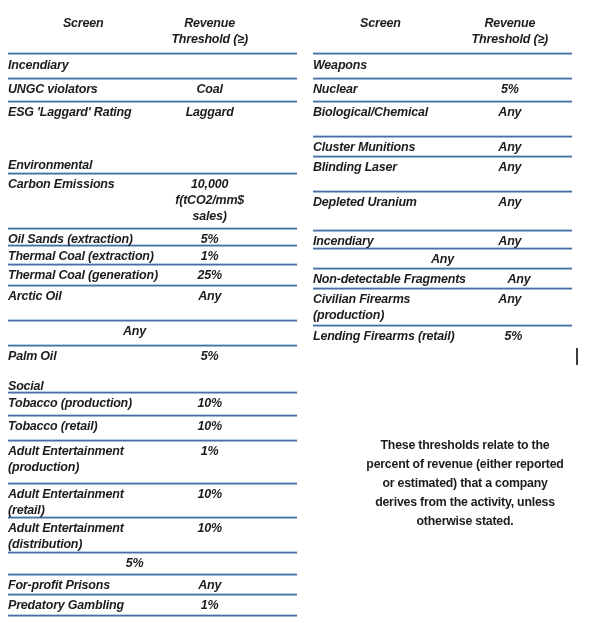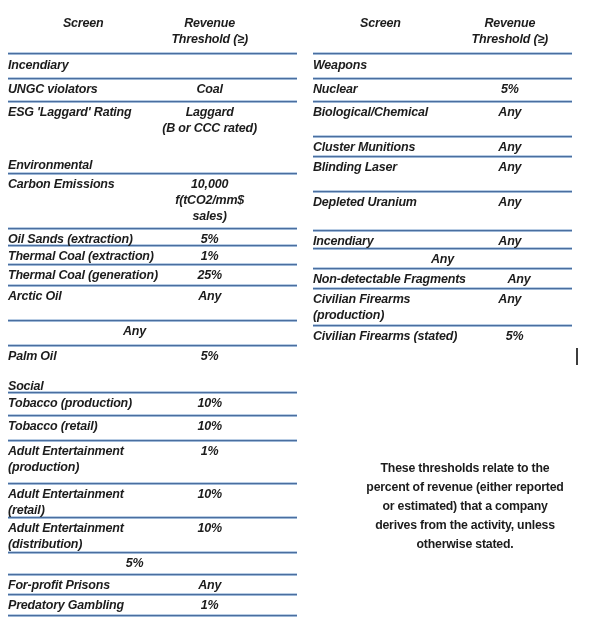--- a/index.html
+++ b/index.html
@@ -25,21 +25,21 @@
   .c1 { flex:0 0 52%; white-space:nowrap; }
   .c2 { flex:1 1 auto; text-align:center; }
   #left-table .c2 { padding-right:36px; }
 
   .header-row { padding-top:9px; }
   .header-row .c1 { text-align:center; white-space:normal; }
 
   .section-row { padding-top:2px; line-height:16px; }
 
   .note {
-    position:absolute; left:340px; top:459px; width:250px;
+    position:absolute; left:340px; top:436px; width:250px;
     text-align:center; line-height:19px; font-size:12.3px;
   }
   .note div { white-space:nowrap; }
 
   .caret { position:absolute; left:576px; top:348px; width:2px; height:17px; background:#3d3d3d; }
 </style>
 </head>
 <body>
 
 <div id="left-table" class="tbl">
@@ -59,21 +59,20 @@
   <div class="row" style="height:20px">
     <div class="c1">UNGC violators</div>
     <div class="c2">Coal</div>
   </div>
   <div class="rule"></div>
 
   <div class="row" style="height:37px">
     <div class="c1">ESG 'Laggard' Rating</div>
     <div class="c2">
       <div>Laggard</div>
-      <div>(B or CCC rated)</div>
     </div>
   </div>
 
   <div style="height:15px"></div>
 
   <div class="section-row" style="height:17px">Environmental</div>
   <div class="rule"></div>
 
   <div class="row" style="height:52px">
     <div class="c1">Carbon Emissions</div>
@@ -245,21 +244,21 @@
   <div class="row" style="height:34px">
     <div class="c1">
       <div>Civilian Firearms</div>
       <div>(production)</div>
     </div>
     <div class="c2">Any</div>
   </div>
   <div class="rule"></div>
 
   <div class="row" style="height:20px">
-    <div class="c1">Civilian Firearms (stated)</div>
+    <div class="c1">Lending Firearms (retail)</div>
     <div class="c2">5%</div>
   </div>
 
 </div>
 
 <div class="caret"></div>
 
 <div class="note">
   <div>These thresholds relate to the</div>
   <div>percent of revenue (either reported</div>

